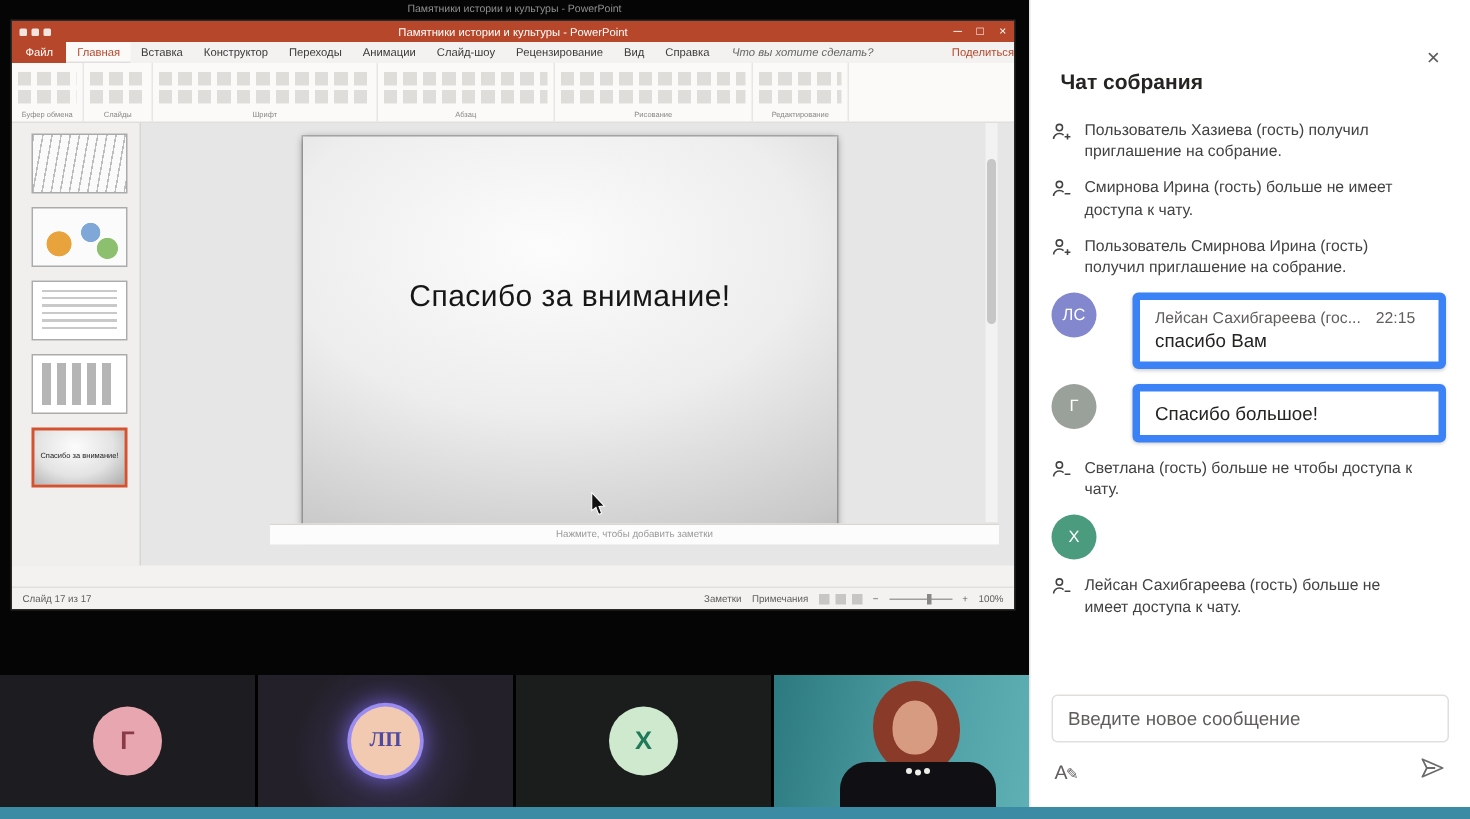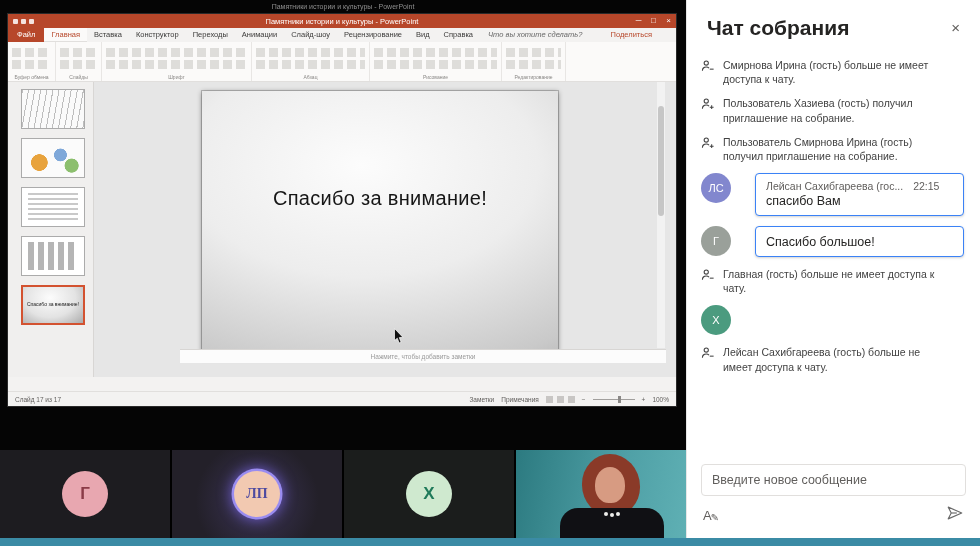--- a/index.html
+++ b/index.html
@@ -17,21 +17,21 @@
   .qat i { width:5px; height:5px; background:rgba(255,255,255,.85); display:block; border-radius:1px; }
   .ppt-title-text { position:absolute; left:0; right:0; text-align:center; font-size:7.5px; color:#fff; }
   .win-controls { margin-left:auto; display:flex; z-index:2; }
   .win-controls span { width:15px; text-align:center; font-size:8px; line-height:14px; color:#fff; cursor:default; }
 
   .ppt-tabs { position:absolute; left:0; top:14px; right:0; height:14px; background:#F3F2F1; display:flex; align-items:stretch; font-size:7.5px; color:#3b3a39;justify-content:center; }
   .tab { padding:0 7px; line-height:14px; white-space:nowrap; }
   .tab-file { background:#B7472A; color:#fff; padding:0 9px; }
   .tab.sel { background:#FBFAF9; color:#B7472A; box-shadow:0 -1px 0 #e1dfdd inset; }
   .tellme { line-height:14px; color:#666; margin-left:8px; white-space:nowrap; font-style:italic; }
-  .ribbon-share { margin-left:auto; margin-right:24px; line-height:14px; color:#B7472A; white-space:nowrap; }
+  .ribbon-share { margin-left:auto; margin-right:0; line-height:14px; color:#B7472A; white-space:nowrap; }
 
   .ppt-ribbon { position:absolute; left:0; top:28px; right:0; height:40px; background:#FBFAF9; border-bottom:1px solid #E1DFDD; display:flex; }
   .rgroup { position:relative; border-right:1px solid #E8E6E4; padding:3px 4px 10px; }
   .glabel { position:absolute; left:0; right:0; bottom:1px; text-align:center; font-size:5px; color:#8a8886; white-space:nowrap; overflow:hidden; }
   .ctls { height:24px; margin-top:2px;
     background-image:
       repeating-linear-gradient(90deg,#D8D6D3 0 9px, rgba(0,0,0,0) 9px 13px),
       repeating-linear-gradient(90deg,#D8D6D3 0 9px, rgba(0,0,0,0) 9px 13px);
     background-size:100% 9px,100% 9px; background-position:0 1px,0 13px; background-repeat:no-repeat; opacity:.8; }
 
@@ -82,31 +82,31 @@
   .wc-hair { position:absolute; left:66px; top:4px; width:58px; height:62px; background:#8A3A28; border-radius:48% 52% 46% 50%; }
   .wc-face { position:absolute; left:79px; top:17px; width:30px; height:36px; background:#D79B82; border-radius:50% 50% 46% 46%; }
   .wc-body { position:absolute; left:44px; top:58px; width:104px; height:34px; background:#101014; border-radius:18px 18px 0 0; }
   .wc-necklace { position:absolute; left:88px; top:62px; width:4px; height:4px; border-radius:50%; background:#EDEDEA; box-shadow:6px 1px 0 #EDEDEA, 12px 0 0 #EDEDEA; }
 
   .bottom-bar { position:absolute; left:0; top:538px; width:980px; height:8px; background:#3B8BA5; }
 
   
   .chat { position:absolute; left:686px; top:0; width:294px; height:538px; background:#fff; display:flex; flex-direction:column; border-left:1px solid #E6E6E6; }
   .chat-header { display:flex; align-items:center; padding:16px 16px 8px 20px; }
-  .chat-title { font-size:21px; font-weight:bold; color:#252423; }
+  .chat-title { font-size:14px; font-weight:bold; color:#252423;margin-top:30px; }
   .chat-close { margin-left:auto; font-size:15px; color:#605E5C; line-height:14px; padding:2px 4px; cursor:default; }
   .chat-body { flex:1; overflow:hidden; padding:10px 16px 4px 14px; display:flex; flex-direction:column; gap:10px; }
   .sysmsg { display:flex; gap:8px; font-size:10.5px; line-height:1.35; color:#424242; padding-right:14px; }
   .sysmsg svg { flex:none; margin-top:1px; }
   .msg { display:flex; gap:24px; align-items:flex-start; }
   .msg-avatar { flex:none; width:30px; height:30px; border-radius:50%; color:#fff; font-size:11px; display:flex; align-items:center; justify-content:center; }
   .av-ls { background:#8287CE; }
   .av-g { background:#9AA09A; }
   .av-x { background:#4B9B7F; }
-  .msg-card { flex:1; background:#fff; border:1px solid #3b82f6; border-radius:4px; box-shadow:0 1px 2.5px rgba(0,0,0,.18); padding:6px 10px 7px; }
+  .msg-card { flex:1; background:#fff; border:5px solid #3b82f6; border-radius:4px; box-shadow:0 1px 2.5px rgba(0,0,0,.18); padding:6px 10px 7px; }
   .msg-head { display:flex; align-items:baseline; gap:10px; font-size:10.5px; color:#605E5C; }
   .msg-name { white-space:nowrap; overflow:hidden; max-width:160px; }
   .msg-time { flex:none; }
   .msg-text { font-size:12.5px; color:#252423; margin-top:2px; }
   .chat-input-wrap { padding:8px 14px 0; margin-top:auto; }
   .chat-input { width:100%; height:32px; border:1px solid #E1DFDD; border-radius:4px; padding:0 10px; font-size:12.5px; color:#252423; font-family:"Liberation Sans","DejaVu Sans",sans-serif; outline:none; }
   .chat-input::placeholder { color:#605E5C; }
   .chat-tools { display:flex; align-items:center; padding:8px 16px 12px; }
   .compose { font-size:13px; color:#605E5C; display:flex; align-items:flex-end; }
   .compose .pen { font-size:10px; margin-left:-1px; }
@@ -246,32 +246,32 @@
       <div class="chat-title">Чат собрания</div>
       <div class="chat-close">×</div>
     </div>
 
     <div class="chat-body">
 
       <div class="sysmsg">
         <svg width="14" height="14" viewBox="0 0 16 16" fill="none" stroke="#424242" stroke-width="1.2">
           <circle cx="6" cy="4.6" r="2.4"></circle>
             <path d="M1.6 13.4c0-2.6 2-4.2 4.4-4.2 1.3 0 2.4.4 3.2 1.2"></path>
+            <path d="M12.2 9.4v4.4M10 11.6h4.4"></path>
+        </svg>
+        <span>Пользователь Хазиева (гость) получил приглашение на собрание.</span>
+      </div>
+
+      <div class="sysmsg">
+        <svg width="14" height="14" viewBox="0 0 16 16" fill="none" stroke="#424242" stroke-width="1.2">
+          <circle cx="6" cy="4.6" r="2.4"></circle>
+            <path d="M1.6 13.4c0-2.6 2-4.2 4.4-4.2 1.3 0 2.4.4 3.2 1.2"></path>
             <path d="M10 11.6h4.4"></path>
         </svg>
         <span>Смирнова Ирина (гость) больше не имеет доступа к чату.</span>
-      </div>
-
-      <div class="sysmsg">
-        <svg width="14" height="14" viewBox="0 0 16 16" fill="none" stroke="#424242" stroke-width="1.2">
-          <circle cx="6" cy="4.6" r="2.4"></circle>
-            <path d="M1.6 13.4c0-2.6 2-4.2 4.4-4.2 1.3 0 2.4.4 3.2 1.2"></path>
-            <path d="M12.2 9.4v4.4M10 11.6h4.4"></path>
-        </svg>
-        <span>Пользователь Хазиева (гость) получил приглашение на собрание.</span>
       </div>
 
       <div class="sysmsg">
         <svg width="14" height="14" viewBox="0 0 16 16" fill="none" stroke="#424242" stroke-width="1.2">
           <circle cx="6" cy="4.6" r="2.4"></circle>
             <path d="M1.6 13.4c0-2.6 2-4.2 4.4-4.2 1.3 0 2.4.4 3.2 1.2"></path>
             <path d="M12.2 9.4v4.4M10 11.6h4.4"></path>
         </svg>
         <span>Пользователь Смирнова Ирина (гость) получил приглашение на собрание.</span>
       </div>
@@ -293,21 +293,21 @@
           <div class="msg-text">Спасибо большое!</div>
         </div>
       </div>
 
       <div class="sysmsg">
         <svg width="14" height="14" viewBox="0 0 16 16" fill="none" stroke="#424242" stroke-width="1.2">
           <circle cx="6" cy="4.6" r="2.4"></circle>
             <path d="M1.6 13.4c0-2.6 2-4.2 4.4-4.2 1.3 0 2.4.4 3.2 1.2"></path>
             <path d="M10 11.6h4.4"></path>
         </svg>
-        <span>Главная (гость) больше не имеет доступа к чату.</span>
+        <span>Светлана (гость) больше не чтобы доступа к чату.</span>
       </div>
 
       <div class="msg">
         <div class="msg-avatar av-x">Х</div>
       </div>
 
       <div class="sysmsg">
         <svg width="14" height="14" viewBox="0 0 16 16" fill="none" stroke="#424242" stroke-width="1.2">
           <circle cx="6" cy="4.6" r="2.4"></circle>
             <path d="M1.6 13.4c0-2.6 2-4.2 4.4-4.2 1.3 0 2.4.4 3.2 1.2"></path>

